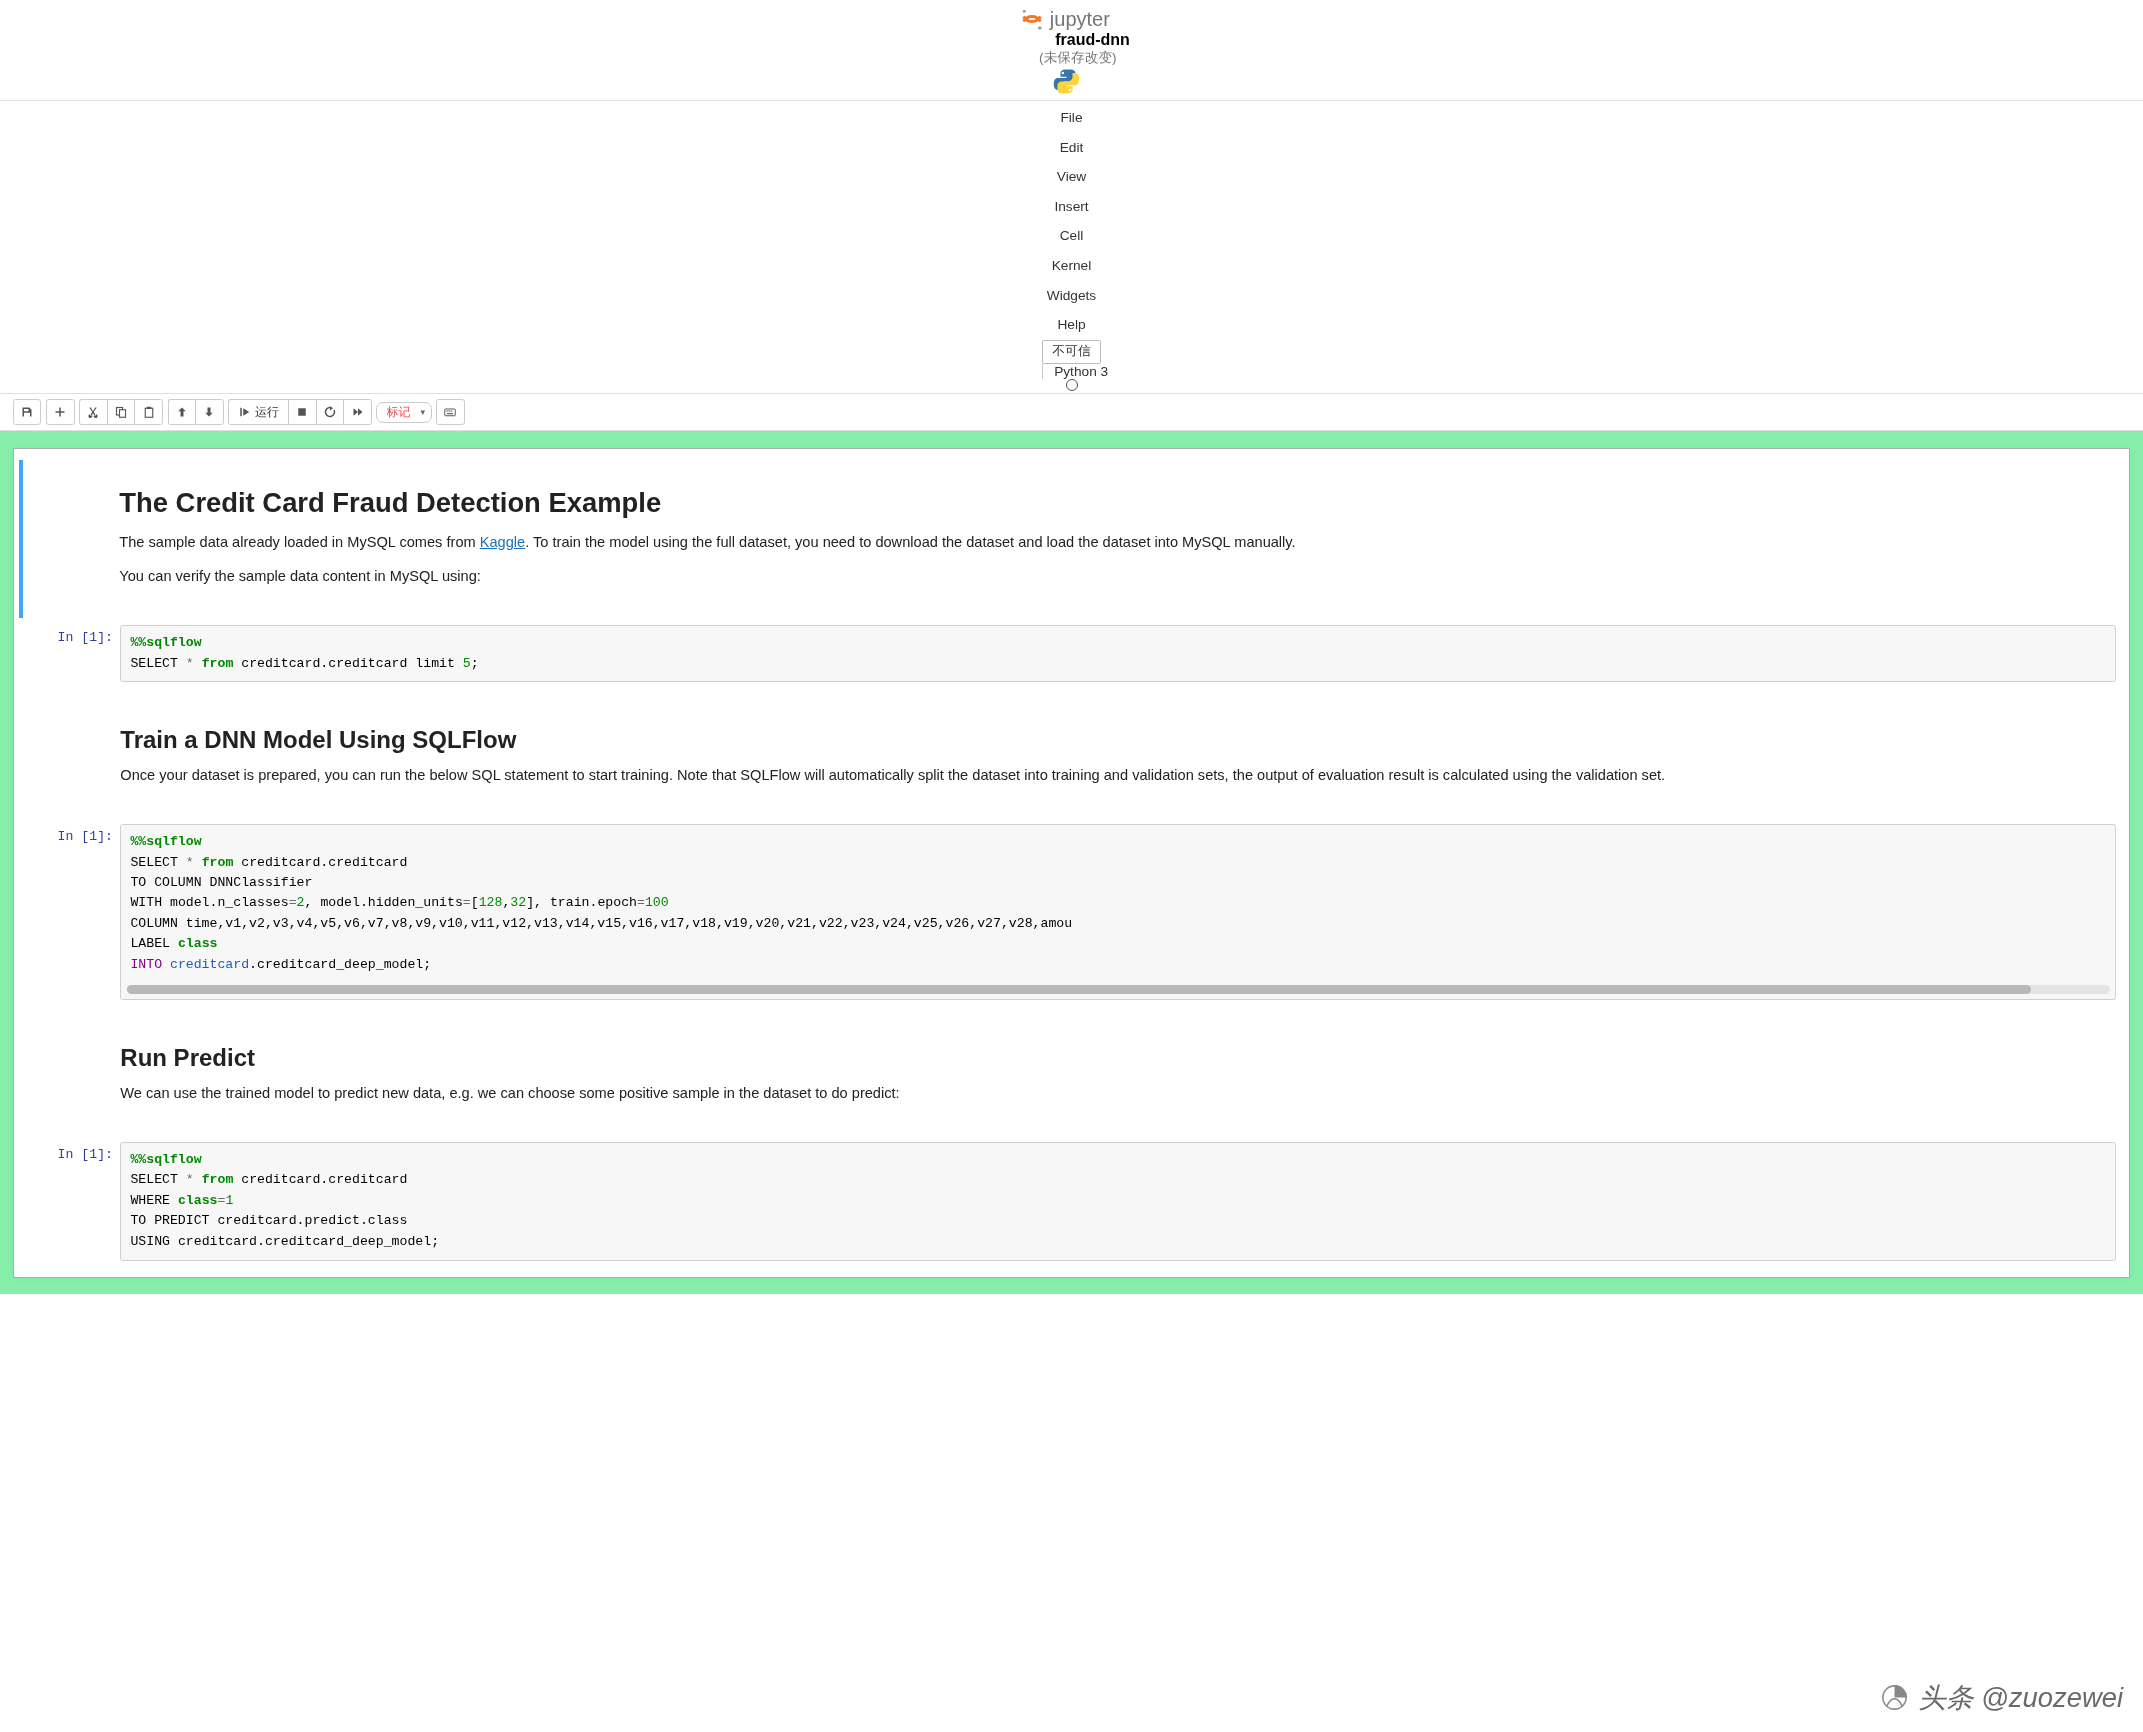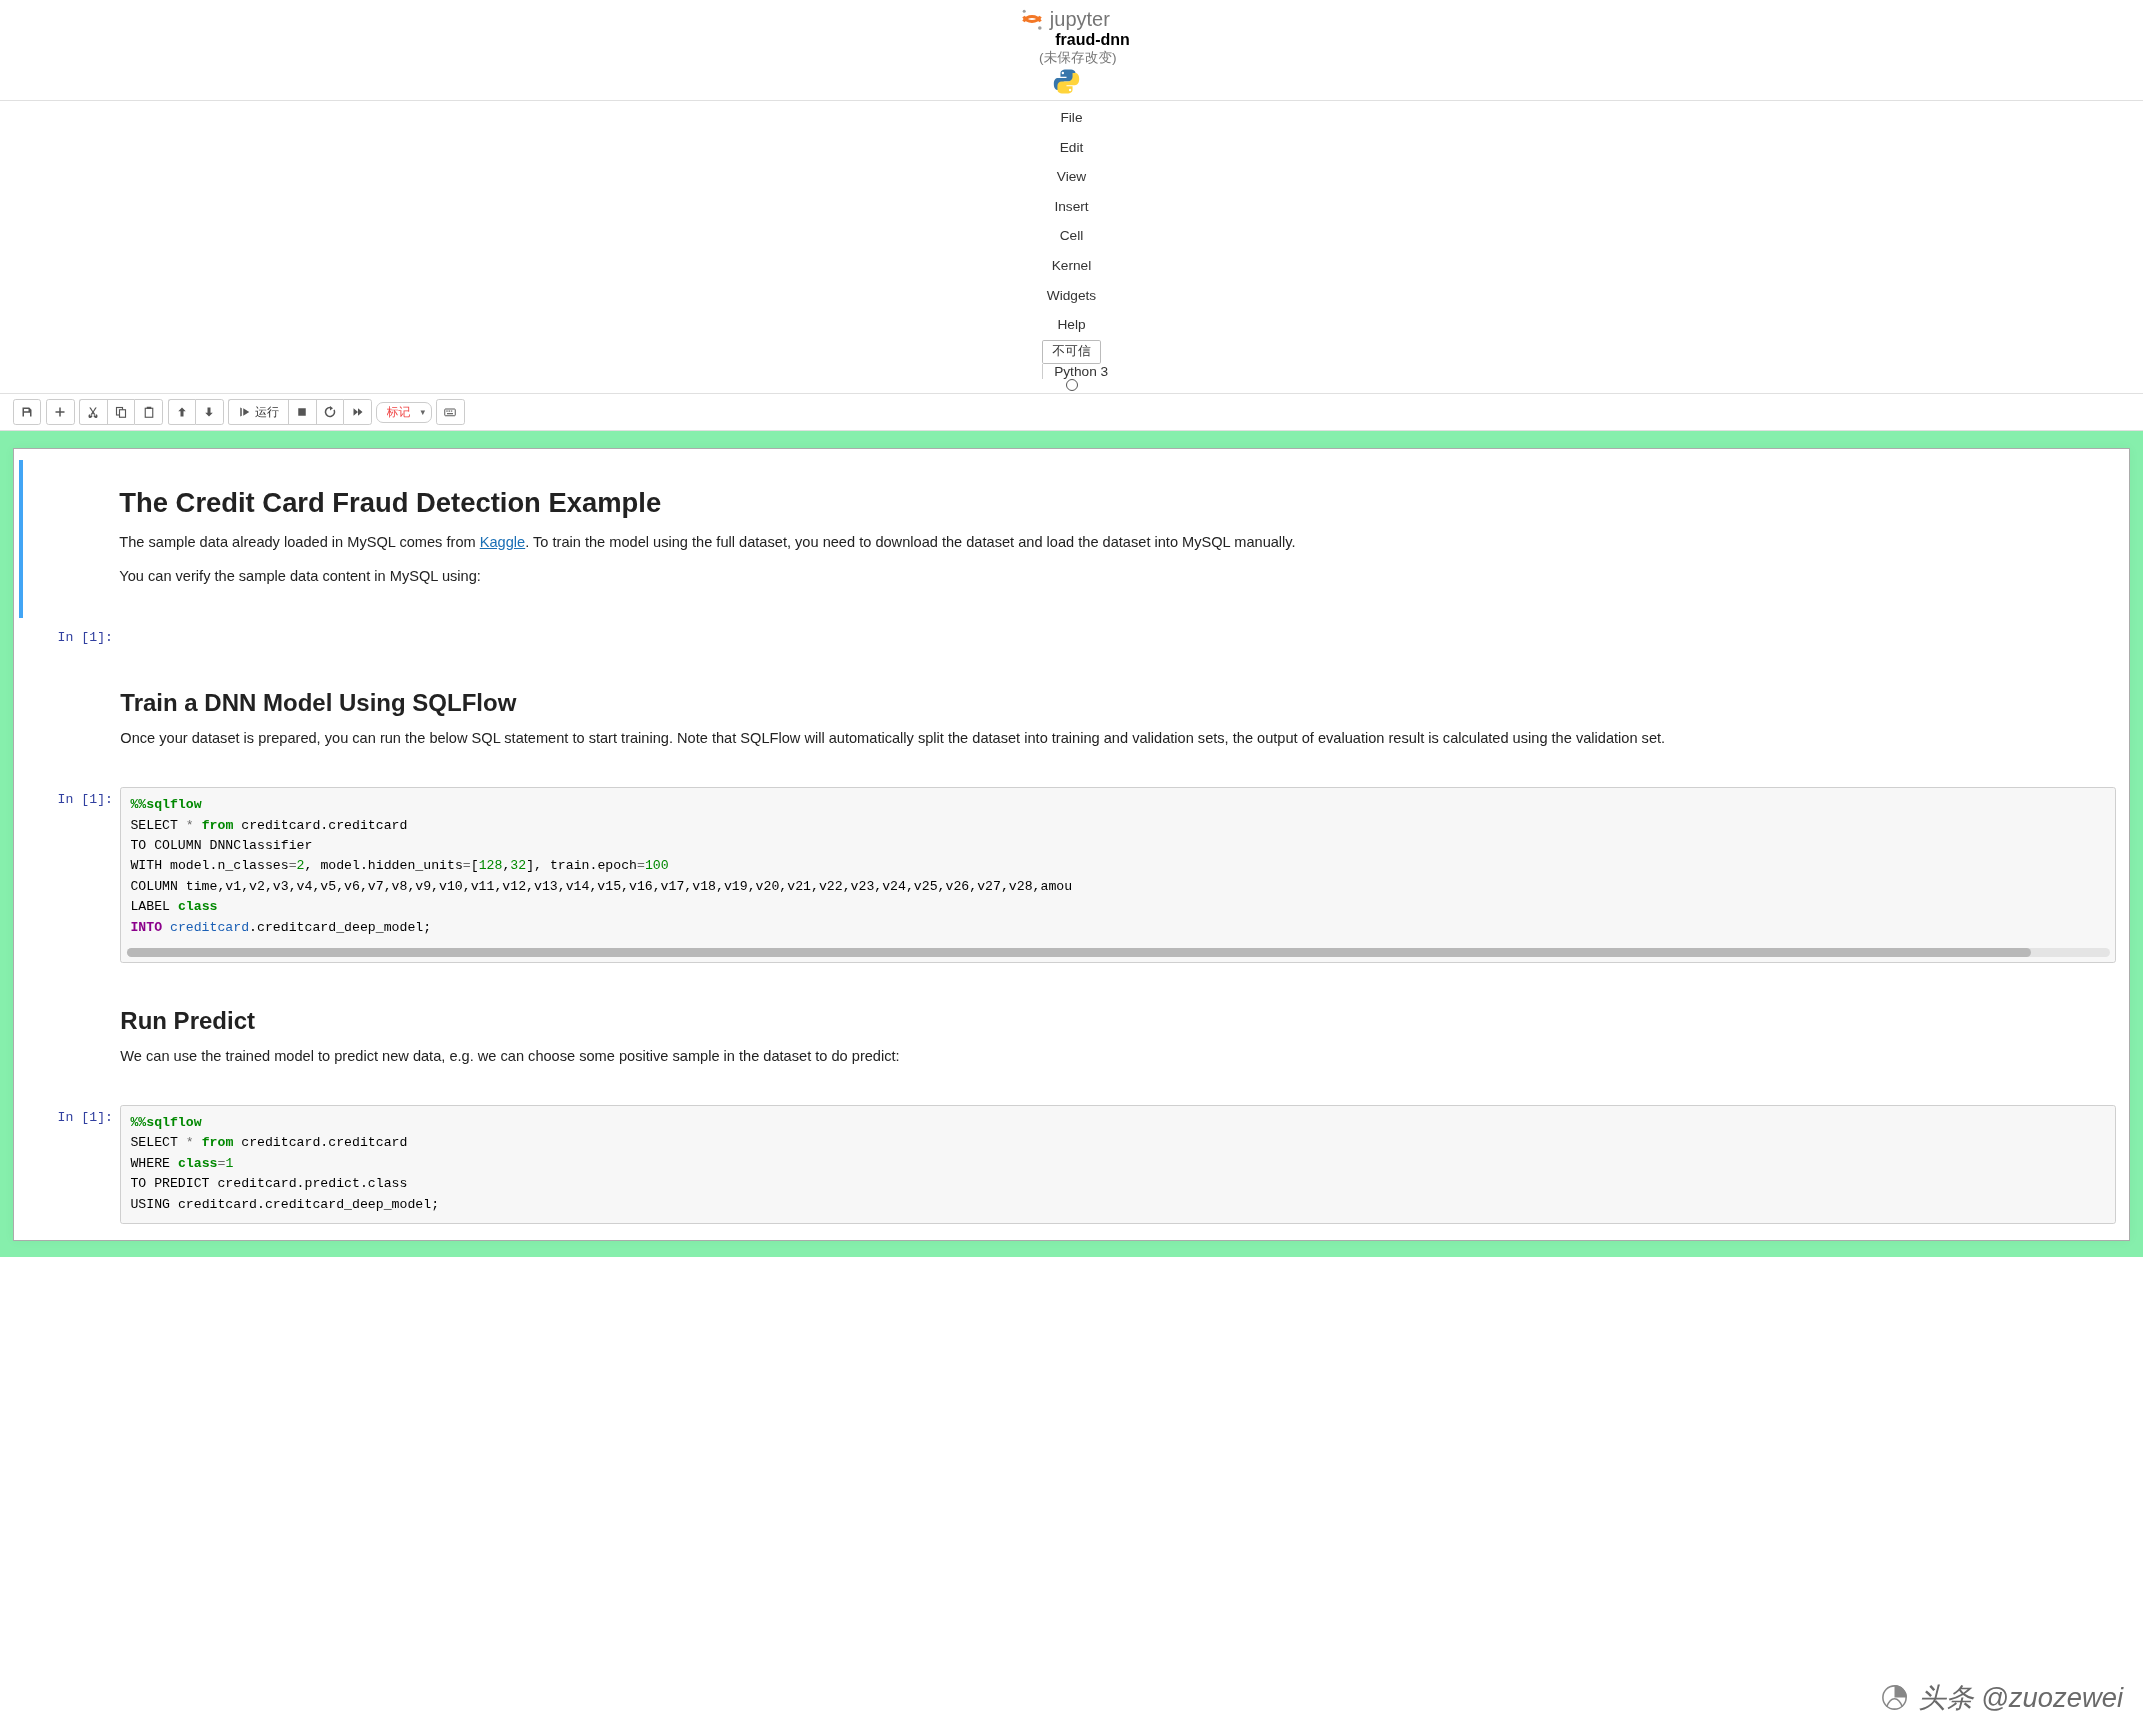--- a/index.html
+++ b/index.html
@@ -55,21 +55,21 @@
 
 .code-input { border: 0.9px solid #cfcfcf; background: #f7f7f7; border-radius: 2.7px; padding: 7.3px 9.1px; font-family: Menlo, Monaco, "Courier New", monospace; font-size: 13.2px; line-height: 1.55; white-space: pre; overflow-x: auto; position: relative; }
 .code-input.has-scroll { padding-bottom: 24px; }
 .scroll-track { position: absolute; bottom: 5.5px; left: 5.5px; right: 5.5px; height: 9.1px; background: #e4e4e4; border-radius: 4.6px; }
 .scroll-thumb { position: absolute; top: 0; left: 0; width: 96%; height: 100%; background: #b8b8b8; border-radius: 4.6px; }
 .tok-kw { color: #008800; font-weight: bold; }
 .tok-op { color: #6a6a6a; }
 .tok-num { color: #008800; }
 .tok-builtin { color: #008800; font-weight: bold; }
 .tok-name { color: #1a5fb5; }
-.tok-kw2 { color: #8b008b; font-weight: bold; }
+.tok-kw2 { color: #8b008b; font-weight: normal; }
 .tok-mm { color: #008800; font-weight: bold; }
 
 
 .watermark { position: fixed; right: 20px; bottom: 16.4px; font-size: 27.4px; font-style: italic; color: #6a6a6a; font-weight: 500; display: flex; align-items: center; gap: 9.1px; pointer-events: none; }
 .watermark-icon { width: 31px; height: 31px; opacity: 0.8; }
 
 </style>
 </head>
 <body>
 
@@ -200,20 +200,25 @@
         <h1 class="md-h1">The Credit Card Fraud Detection Example</h1>
         <p class="md-p">
           <span>The sample data already loaded in MySQL comes from </span><a class="md-link">Kaggle</a><span>. To train the model using the full dataset, you need to download the dataset and load the dataset into MySQL manually.</span>
         </p>
         <p class="md-p">You can verify the sample data content in MySQL using:</p>
       </div>
     </div>
 
     <div class="cell code">
       <div class="prompt">In [1]:</div>
+      <div class="cell-body">
+        <div class="code-input"><span class="tok-mm">%%sqlflow</span>
+<span>SELECT</span> <span class="tok-op">*</span> <span class="tok-kw">from</span> <span>creditcard.creditcard</span> <span>limit</span> <span class="tok-num">5</span><span>;</span>
+</div>
+      </div>
     </div>
 
     <div class="cell markdown">
       <div class="prompt"></div>
       <div class="cell-body">
         <h2 class="md-h2">Train a DNN Model Using SQLFlow</h2>
         <p class="md-p">Once your dataset is prepared, you can run the below SQL statement to start training. Note that SQLFlow will automatically split the dataset into training and validation sets, the output of evaluation result is calculated using the validation set.</p>
       </div>
     </div>
 

